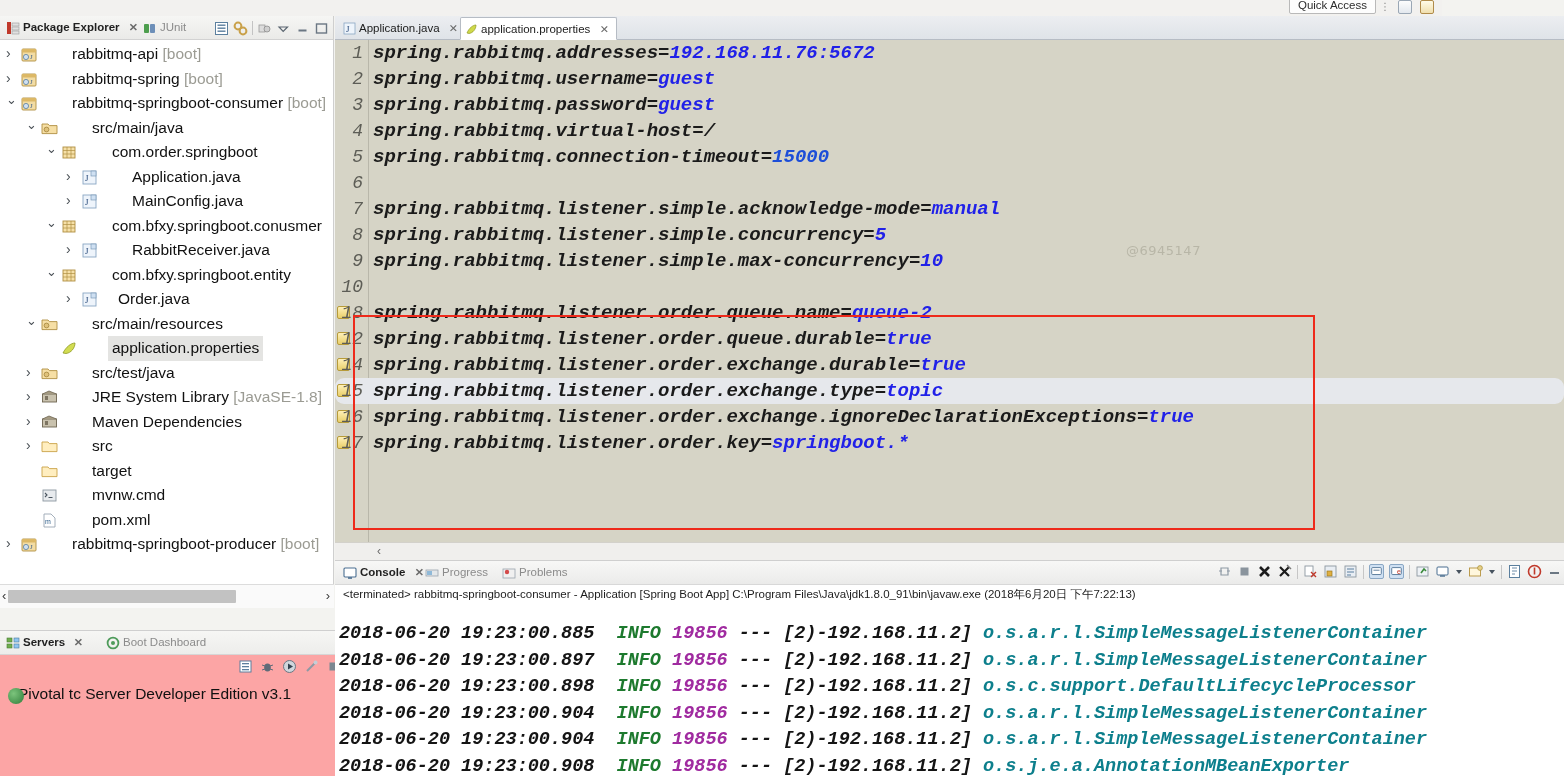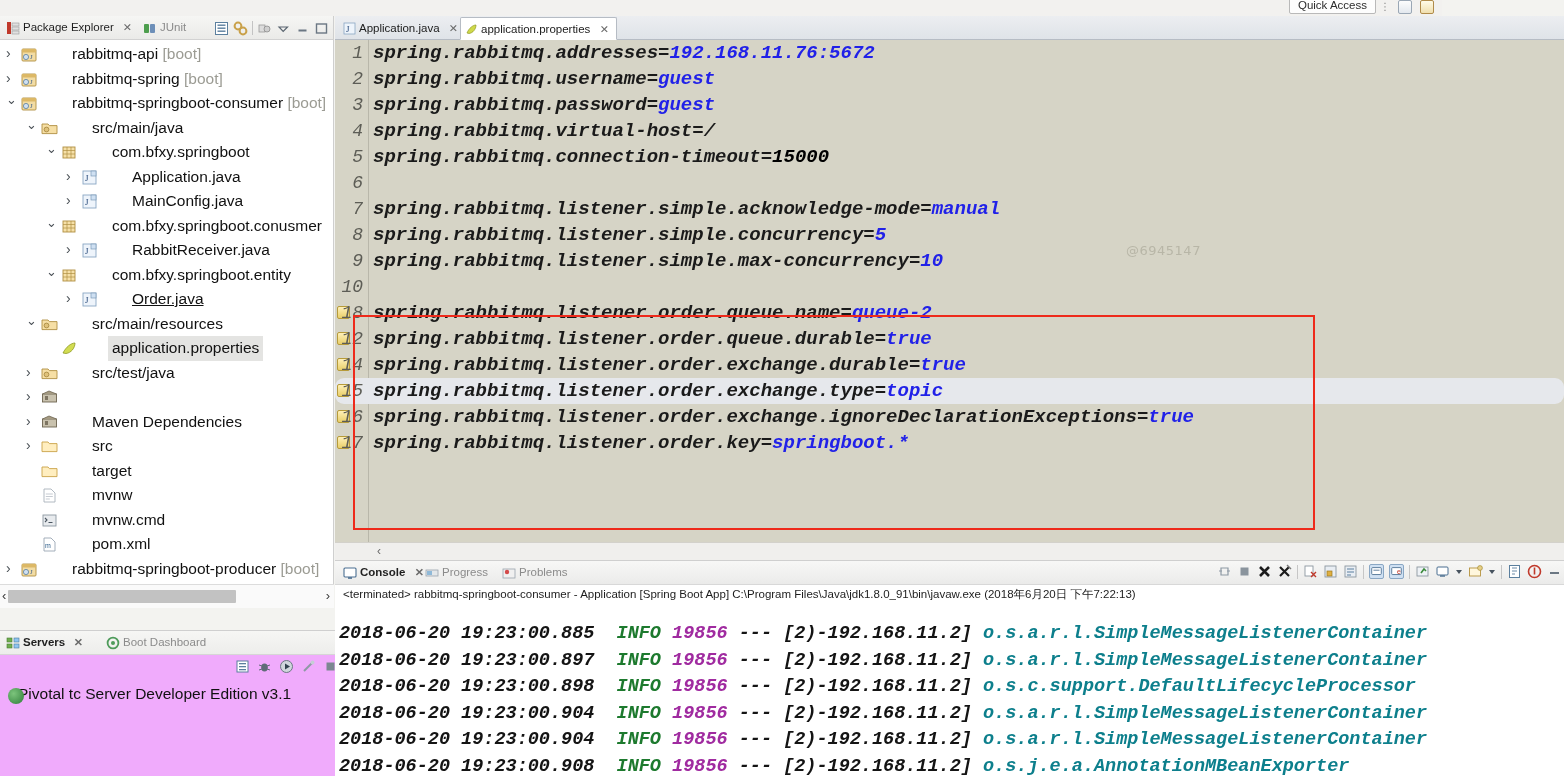--- a/index.html
+++ b/index.html
@@ -93,21 +93,21 @@
     position: absolute; left: 8px; top: 5px; width: 228px; height: 13px;
     background: #c2c2c2; border-radius: 1px;
   }
   .pe-hscroll .ar {
     position: absolute; top: 3px; font-size: 13px; color: #3a3a3a;
   }
 
   
   .servers-view {
     position: absolute; left: 0; top: 630px; width: 394px; height: 146px;
-    background: #f0abfc; border-right: 6px solid #be185d; border-top:1px solid #cfcfcf;
+    background: #fca5a5; border-right: 3px solid #be185d; border-top:1px solid #cfcfcf;
   }
   .sv-tabbar { position:absolute; left:0; top:0; right:0; height:24px;
     background: linear-gradient(#f6f6f4,#ededeb); border-bottom:1px solid #d6d6d6; }
   .sv-tools { position:absolute; right:6px; top:28px; display:flex; gap:7px; align-items:center; }
   .sv-ti { width:15px; height:15px; }
   .sv-row { position:absolute; left:8px; top:54px; font-size:15.5px; color:#111; white-space:nowrap; }
   .sv-row .sicn { position:absolute; left:0; top:3px; width:16px; height:16px;
      background: radial-gradient(circle at 35% 35%, #7cc47c, #2f7d3a); border-radius:50%; }
 
   
@@ -222,21 +222,21 @@
     <div class="quick-access">Quick Access</div>
     <div class="qa-dots">⋮</div>
     <div class="qa-icon"></div>
     <div class="qa-icon2"></div>
   </div>
   <div class="top-min"></div>
 
   <div class="pkg-explorer">
     <div class="pkg-tabbar">
 
-      <div class="vtab" style="left:4px;font-weight:normal;">
+      <div class="vtab" style="left:4px;font-weight:bold;">
         <span class="tico">
           <svg width="14" height="14" viewBox="0 0 14 14">
             <rect x="1" y="1" width="4" height="12" fill="#c0392b"></rect>
             <rect x="6" y="2" width="7" height="3" fill="#e0e0e0" stroke="#999" stroke-width="0.6"></rect>
             <rect x="6" y="6" width="7" height="3" fill="#e0e0e0" stroke="#999" stroke-width="0.6"></rect>
             <rect x="6" y="10" width="7" height="3" fill="#e0e0e0" stroke="#999" stroke-width="0.6"></rect>
           </svg>
         </span>
         <span>Package Explorer</span>
         <span class="vclose">✕</span>
@@ -340,21 +340,21 @@
           <span class="lbl" style="left: 62px;">src/main/java</span>
         </div>
         <div class="trow">
           <span class="arrow" style="left: 46px; top: 4px; font-size: 13px;">⌄</span>
           <span class="icn" style="left: 61px;">
             <svg width="17" height="17" viewBox="0 0 17 17">
               <rect x="2" y="3" width="12" height="11" fill="#f6e0a8" stroke="#b08f42" stroke-width=".9"></rect>
               <path d="M2 6.5 h12 M2 10 h12 M6 3 v11 M10 3 v11" stroke="#b08f42" stroke-width=".7"></path>
             </svg>
           </span>
-          <span class="lbl" style="left: 82px;">com.bfxy.springboot</span>
+          <span class="lbl" style="left: 82px;">com.order.springboot</span>
         </div>
         <div class="trow">
           <span class="arrow" style="left: 66px; top: 6px; font-size: 14px;">›</span>
           <span class="icn" style="left: 81px;">
             <svg width="17" height="17" viewBox="0 0 17 17">
               <rect x="2" y="2" width="13" height="13" fill="#eef4fb" stroke="#8aa7c4" stroke-width=".9"></rect>
               <text x="4" y="12" font-size="9" fill="#2a4c7a" font-family="serif">J</text>
               <rect x="10" y="2" width="5" height="5" fill="#cfe0f2" stroke="#6f8fae" stroke-width=".6"></rect>
             </svg>
           </span>
@@ -404,21 +404,21 @@
         </div>
         <div class="trow">
           <span class="arrow" style="left: 66px; top: 6px; font-size: 14px;">›</span>
           <span class="icn" style="left: 81px;">
             <svg width="17" height="17" viewBox="0 0 17 17">
               <rect x="2" y="2" width="13" height="13" fill="#eef4fb" stroke="#8aa7c4" stroke-width=".9"></rect>
               <text x="4" y="12" font-size="9" fill="#2a4c7a" font-family="serif">J</text>
               <rect x="10" y="2" width="5" height="5" fill="#cfe0f2" stroke="#6f8fae" stroke-width=".6"></rect>
             </svg>
           </span>
-          <span class="lbl" style="left: 102px; text-decoration: underline;">Order.java</span>
+          <span class="lbl" style="left: 88px;">Order.java</span>
         </div>
         <div class="trow">
           <span class="arrow" style="left: 26px; top: 4px; font-size: 13px;">⌄</span>
           <span class="icn" style="left: 41px;">
             <svg width="17" height="17" viewBox="0 0 17 17">
               <path d="M1 4 h6 l1.4 1.6 H16 v8 H1 Z" fill="#f6dfa5" stroke="#b08f42" stroke-width=".9"></path>
               <circle cx="5.5" cy="9.5" r="2.4" fill="#e0c27a" stroke="#9a7a32" stroke-width=".7"></circle>
             </svg>
           </span>
           <span class="lbl" style="left: 62px;">src/main/resources</span>
@@ -443,20 +443,21 @@
         </div>
         <div class="trow">
           <span class="arrow" style="left: 26px; top: 6px; font-size: 14px;">›</span>
           <span class="icn" style="left: 41px;">
             <svg width="17" height="17" viewBox="0 0 17 17">
               <rect x="1.5" y="5" width="14" height="8" fill="#c9c2ae" stroke="#6d6450" stroke-width=".9"></rect>
               <path d="M1.5 5 L8 2 L15.5 5" fill="#a49a82" stroke="#6d6450" stroke-width=".8"></path>
               <rect x="4" y="7" width="3" height="4" fill="#7e7562"></rect>
             </svg>
           </span>
+          <span class="lbl" style="left: 62px;">JRE System Library<span class="dim"> [JavaSE-1.8]</span></span>
         </div>
         <div class="trow">
           <span class="arrow" style="left: 26px; top: 6px; font-size: 14px;">›</span>
           <span class="icn" style="left: 41px;">
             <svg width="17" height="17" viewBox="0 0 17 17">
               <rect x="1.5" y="5" width="14" height="8" fill="#c9c2ae" stroke="#6d6450" stroke-width=".9"></rect>
               <path d="M1.5 5 L8 2 L15.5 5" fill="#a49a82" stroke="#6d6450" stroke-width=".8"></path>
               <rect x="4" y="7" width="3" height="4" fill="#7e7562"></rect>
             </svg>
           </span>
@@ -471,29 +472,20 @@
           </span>
           <span class="lbl" style="left: 62px;">src</span>
         </div>
         <div class="trow">
           <span class="icn" style="left: 41px;">
             <svg width="17" height="17" viewBox="0 0 17 17">
               <path d="M1 4 h6 l1.4 1.6 H16 v8 H1 Z" fill="#ffeec0" stroke="#c9a248" stroke-width=".9"></path>
             </svg>
           </span>
           <span class="lbl" style="left: 62px;">target</span>
-        </div>
-        <div class="trow">
-          <span class="icn" style="left: 41px;">
-            <svg width="17" height="17" viewBox="0 0 17 17">
-              <path d="M3 2 h7 l4 4 v9 H3 Z" fill="#fff" stroke="#a9b2bb" stroke-width=".9"></path>
-              <path d="M4.8 7 h7 M4.8 9.5 h7 M4.8 12 h4" stroke="#b7bec6" stroke-width=".8"></path>
-            </svg>
-          </span>
-          <span class="lbl" style="left: 62px;">mvnw</span>
         </div>
         <div class="trow">
           <span class="icn" style="left: 41px;">
             <svg width="17" height="17" viewBox="0 0 17 17">
               <rect x="2" y="3" width="13" height="11" fill="#e8ebee" stroke="#8d97a1" stroke-width=".9"></rect>
               <path d="M4 6 l2 2 l-2 2" stroke="#4a5560" stroke-width="1.1" fill="none"></path>
               <path d="M7.5 10.5 h4" stroke="#4a5560" stroke-width="1"></path>
             </svg>
           </span>
           <span class="lbl" style="left: 62px;">mvnw.cmd</span>
@@ -642,21 +634,21 @@
       </div>
     </div>
 
     <div class="ed-body">
       <div class="gutter"></div>
       <div class="code" id="code">
           <div class="cline"><span class="ln">1</span><span>spring.rabbitmq.addresses=</span><span class="val" style="color: rgb(33, 33, 232);">192.168.11.76:5672</span></div>
           <div class="cline"><span class="ln">2</span><span>spring.rabbitmq.username=</span><span class="val" style="color: rgb(33, 33, 232);">guest</span></div>
           <div class="cline"><span class="ln">3</span><span>spring.rabbitmq.password=</span><span class="val" style="color: rgb(33, 33, 232);">guest</span></div>
           <div class="cline"><span class="ln">4</span><span>spring.rabbitmq.virtual-host=/</span></div>
-          <div class="cline"><span class="ln">5</span><span>spring.rabbitmq.connection-timeout=</span><span class="val" style="color: #000000;">15000</span></div>
+          <div class="cline"><span class="ln">5</span><span>spring.rabbitmq.connection-timeout=</span><span class="val" style="color: #1d4ed8;">15000</span></div>
           <div class="cline"><span class="ln">6</span><span></span></div>
           <div class="cline"><span class="ln">7</span><span>spring.rabbitmq.listener.simple.acknowledge-mode=</span><span class="val" style="color: rgb(33, 33, 232); font-style: italic;">manual</span></div>
           <div class="cline"><span class="ln">8</span><span>spring.rabbitmq.listener.simple.concurrency=</span><span class="val" style="color: rgb(33, 33, 232);">5</span></div>
           <div class="cline"><span class="ln">9</span><span>spring.rabbitmq.listener.simple.max-concurrency=</span><span class="val" style="color: rgb(33, 33, 232);">10</span></div>
           <div class="cline"><span class="ln">10</span><span></span></div>
           <div class="cline"><span class="warnmark"></span><span class="ln">18</span><span>spring.rabbitmq.listener.order.queue.name=</span><span class="val" style="color: rgb(33, 33, 232);">queue-2</span></div>
           <div class="cline"><span class="warnmark"></span><span class="ln">12</span><span>spring.rabbitmq.listener.order.queue.durable=</span><span class="val" style="color: rgb(33, 33, 232);">true</span></div>
           <div class="cline"><span class="warnmark"></span><span class="ln">14</span><span>spring.rabbitmq.listener.order.exchange.durable=</span><span class="val" style="color: rgb(33, 33, 232);">true</span></div>
           <div class="cline hl"><span class="warnmark"></span><span class="ln">15</span><span>spring.rabbitmq.listener.order.exchange.type=</span><span class="val" style="color: rgb(33, 33, 232);">topic</span></div>
           <div class="cline"><span class="warnmark"></span><span class="ln">16</span><span>spring.rabbitmq.listener.order.exchange.ignoreDeclarationExceptions=</span><span class="val" style="color: rgb(33, 33, 232);">true</span></div>

